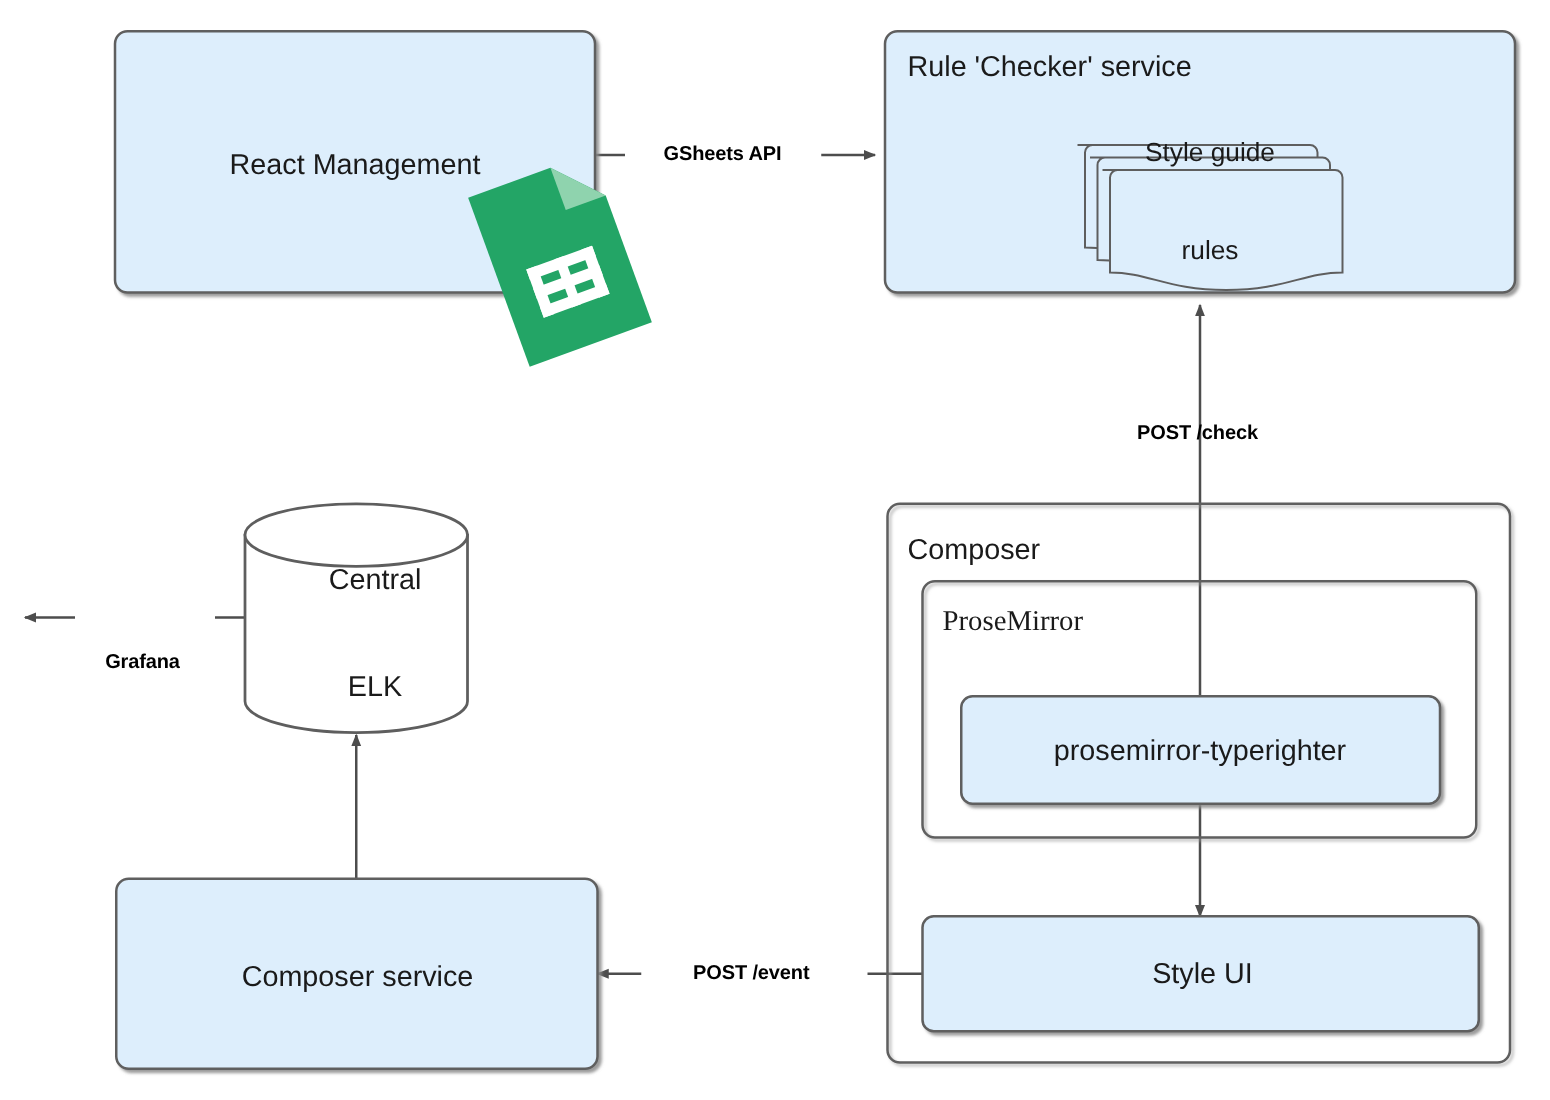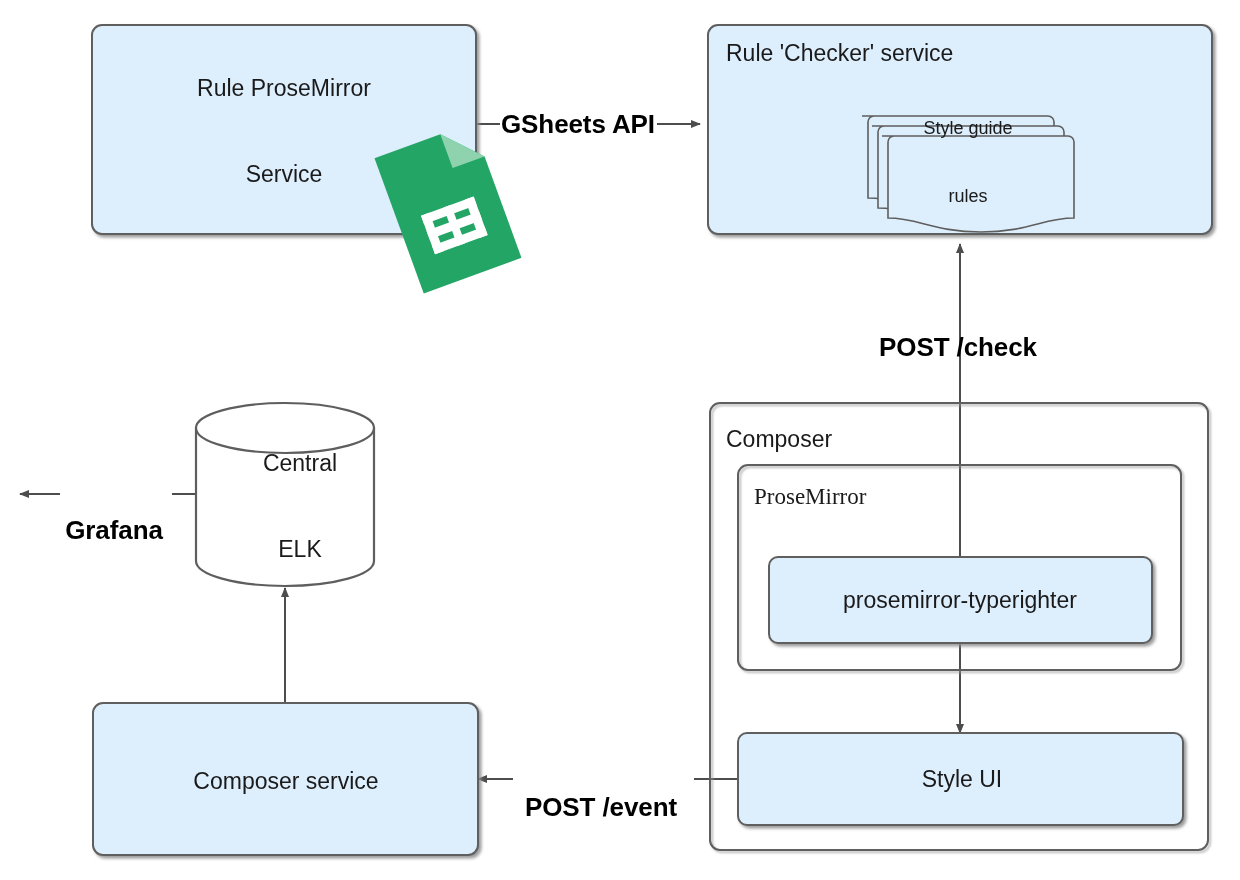--- a/index.html
+++ b/index.html
@@ -44,22 +44,22 @@
   .edge-label {
     position: absolute;
     font-family: "Liberation Sans", sans-serif;
     font-weight: bold;
     color: #000000;
     white-space: pre;
     transform: translate(-50%, -50%);
     letter-spacing: -0.1px;
   }
   .fs-big   { font-size: 23px; }
-  .fs-mid   { font-size: 18px; }
-  .fs-edge  { font-size: 26px; }
+  .fs-mid   { font-size: 21px; }
+  .fs-edge  { font-size: 16px; }
 </style>
 </head>
 <body>
 
 <div id="diagram-root">
 
   <svg class="layer" viewBox="0 0 1240 880">
     <defs>
       <marker id="arrow-end" markerWidth="12" markerHeight="12" refX="9" refY="4" orient="auto" markerUnits="userSpaceOnUse">
         <path d="M0,0 L10,4 L0,8 z" fill="#4d4d4d"></path>
@@ -144,22 +144,21 @@
         <rect x="-28" y="14" width="56" height="9"></rect>
         <rect x="-28" y="30" width="56" height="9"></rect>
         <rect x="-28" y="-2" width="9" height="41"></rect>
         <rect x="-4" y="-2" width="8" height="41"></rect>
         <rect x="19" y="-2" width="9" height="41"></rect>
       </g>
     </g>
   </svg>
 
   <div class="node-label label-centered fs-big" style="left:284px; top:131px;">
-    <div>Rule ProseMirror</div>
-    <div>Service</div>
+    <div>React Management</div>
   </div>
 
   <div class="node-label label-topleft fs-big" style="left:726px; top:39px;">Rule 'Checker' service</div>
 
   <div class="node-label label-centered fs-mid" style="left:968px; top:162px;">
     <div>Style guide</div>
     <div>rules</div>
   </div>
 
   <div class="node-label label-centered fs-big" style="left:300px; top:506px;">
@@ -174,17 +173,17 @@
   <div class="node-label label-topleft fs-big" style="left:754px; top:483px;font-family:Liberation Serif, serif;">ProseMirror</div>
 
   <div class="node-label label-centered fs-big" style="left:960px; top:600px;">prosemirror-typerighter</div>
 
   <div class="node-label label-centered fs-big" style="left:962px; top:779px;">Style UI</div>
 
   <div class="edge-label fs-edge" style="left:578px; top:124px;">GSheets API</div>
 
   <div class="edge-label fs-edge" style="left:958px; top:347px;">POST /check</div>
 
-  <div class="edge-label fs-edge" style="left:601px; top:779px;margin-top:28px;">POST /event</div>
+  <div class="edge-label fs-edge" style="left:601px; top:779px;">POST /event</div>
 
   <div class="edge-label fs-edge" style="left:114px; top:494px;margin-top:36px;">Grafana</div>
 
 </div>
 
 </body></html>

